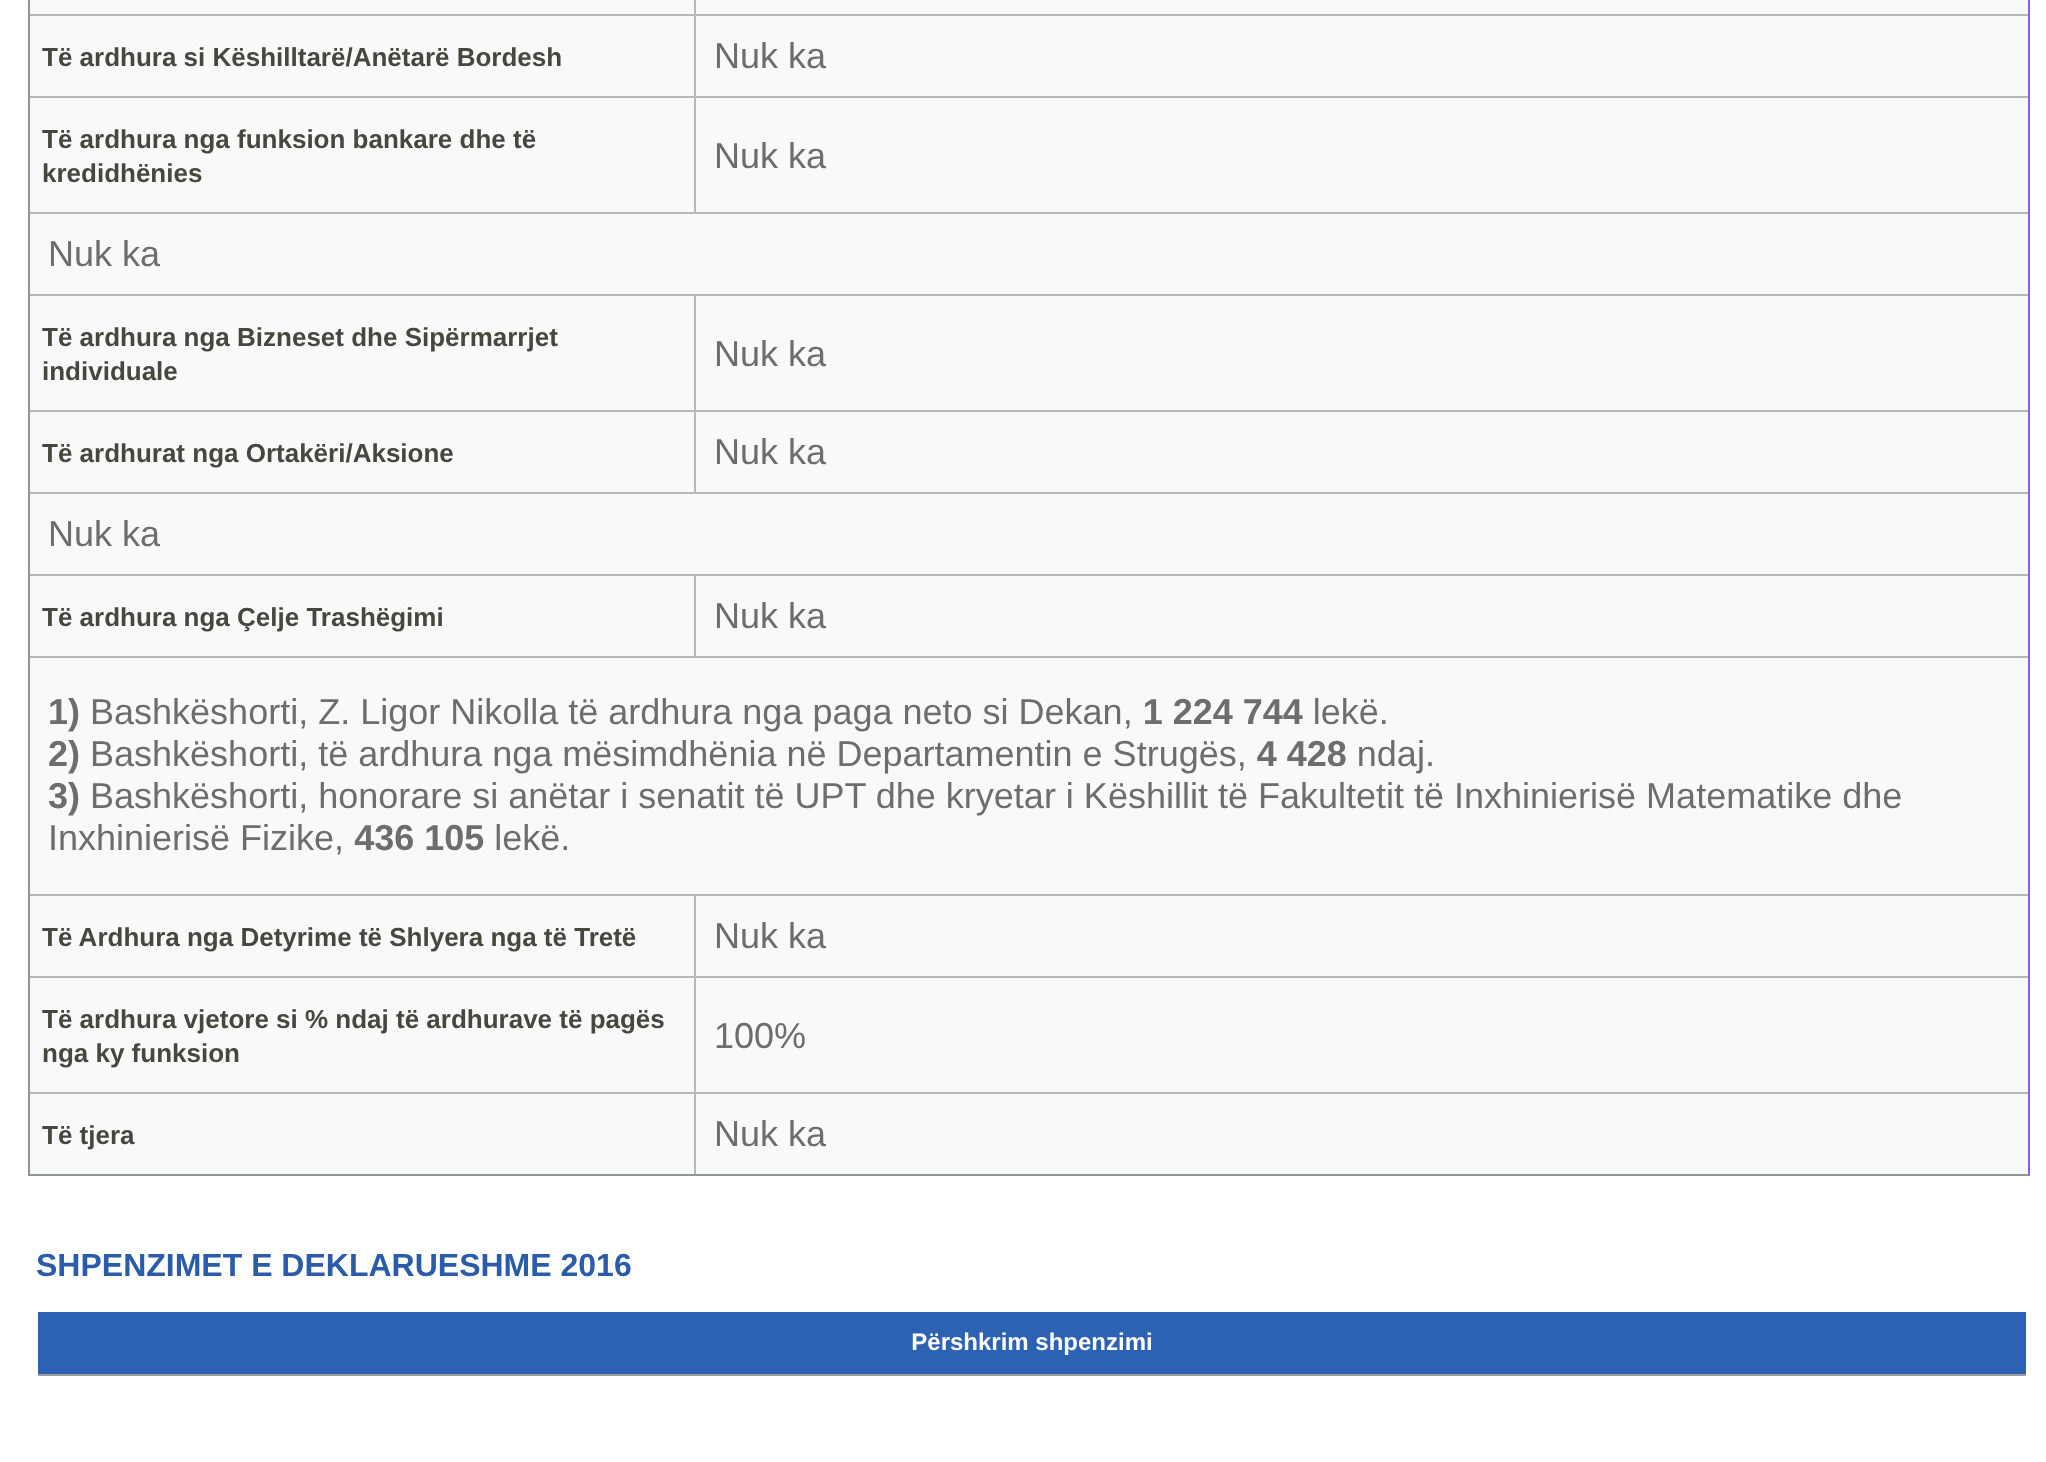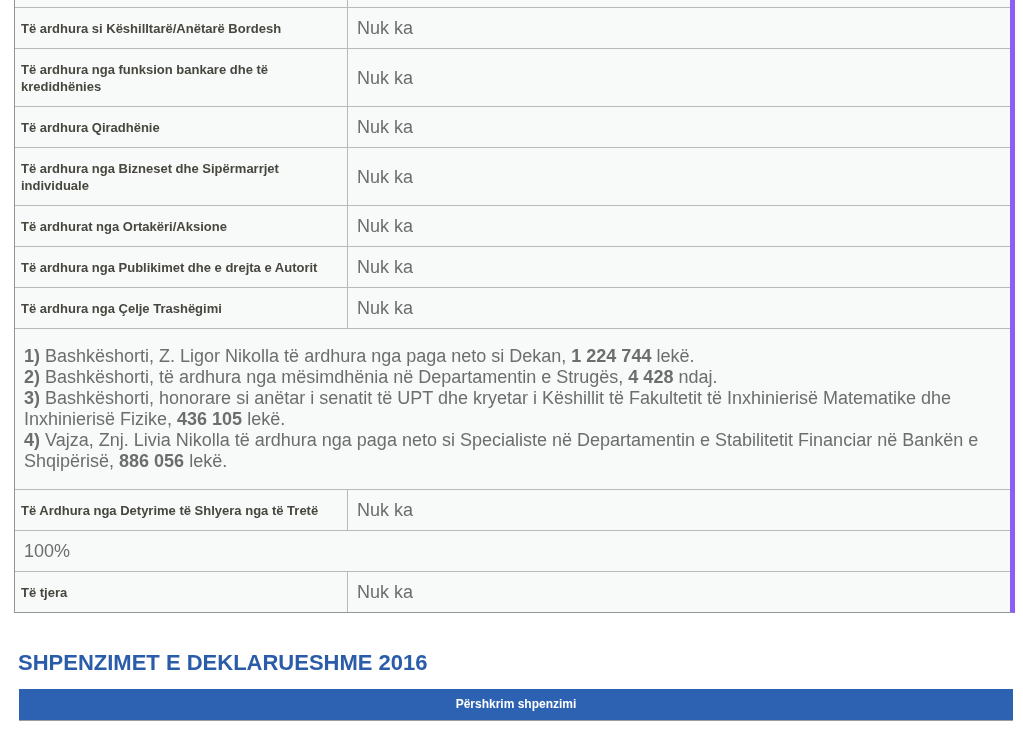--- a/index.html
+++ b/index.html
@@ -11,21 +11,21 @@
     overflow: hidden;
     font-family: "Liberation Sans", sans-serif;
   }
 
   
   .tbl {
     margin-left: 14px;
     width: 1001px;
     box-sizing: border-box;
     border-left: 1px solid #919594;
-    border-right: 5px solid #8b5cf6;
+    border-right: 1px solid #8b5cf6;
     border-bottom: 1px solid #919594;
     background: #f7faf9;
   }
   .row {
     display: flex;
     border-top: 1px solid #b7bab9;
   }
   .row:first-child { border-top: none; }
   .row-partial { height: 7px; }
   .row-partial .cell-label,
@@ -56,21 +56,21 @@
     display: block;
     line-height: 21px;
     padding-top: 17px;
     padding-bottom: 17px;
   }
   .seg-bold { font-weight: bold; }
 
   
   .section-heading {
     margin: 37px 0 13px 18px;
-    font-size: 22px;
+    font-size: 16px;
     font-weight: bold;
     color: #2a5caa;
     letter-spacing: 0px;
   }
   .expenses-header {
     margin-left: 19px;
     width: 994px;
     box-sizing: border-box;
     height: 32px;
     background: #2d62b2;
@@ -92,52 +92,50 @@
     </div>
     <div class="row">
       <div class="cell-label">Të ardhura si Këshilltarë/Anëtarë Bordesh</div>
       <div class="cell-value">Nuk ka</div>
     </div>
     <div class="row">
       <div class="cell-label">Të ardhura nga funksion bankare dhe të kredidhënies</div>
       <div class="cell-value">Nuk ka</div>
     </div>
     <div class="row">
-      <div class="cell-label">Të ardhura Qiradhënie</div>
       <div class="cell-value">Nuk ka</div>
     </div>
     <div class="row">
       <div class="cell-label">Të ardhura nga Bizneset dhe Sipërmarrjet individuale</div>
       <div class="cell-value">Nuk ka</div>
     </div>
     <div class="row">
       <div class="cell-label">Të ardhurat nga Ortakëri/Aksione</div>
       <div class="cell-value">Nuk ka</div>
     </div>
     <div class="row">
-      <div class="cell-label">Të ardhura nga Publikimet dhe e drejta e Autorit</div>
       <div class="cell-value">Nuk ka</div>
     </div>
     <div class="row">
       <div class="cell-label">Të ardhura nga Çelje Trashëgimi</div>
       <div class="cell-value">Nuk ka</div>
     </div>
     <div class="row row-big">
       <div class="cell-value">
         <div class="value-line"><span class="seg-bold">1)</span><span> Bashkëshorti, Z. Ligor Nikolla të ardhura nga paga neto si Dekan, </span><span class="seg-bold">1 224 744</span><span> lekë.</span></div>
         <div class="value-line"><span class="seg-bold">2)</span><span> Bashkëshorti, të ardhura nga mësimdhënia në Departamentin e Strugës, </span><span class="seg-bold">4 428</span><span> ndaj.</span></div>
         <div class="value-line"><span class="seg-bold">3)</span><span> Bashkëshorti, honorare si anëtar i senatit të UPT dhe kryetar i Këshillit të Fakultetit të Inxhinierisë Matematike dhe Inxhinierisë Fizike, </span><span class="seg-bold">436 105</span><span> lekë.</span></div>
-        <div class="value-line"><span class="seg-bold">4)</span><span> Vajza, Znj. Livia Nikolla të ardhura nga paga neto si Specialiste në Departamentin e Stabilitetit Financiar në Bankën e Shqipërisë, </span><span class="seg-bold">886 056</span><span> lekë.</span></div>
       </div>
     </div>
     <div class="row">
       <div class="cell-label">Të Ardhura nga Detyrime të Shlyera nga të Tretë</div>
       <div class="cell-value">Nuk ka</div>
     </div>
     <div class="row">
+      <div class="cell-label">Të ardhura vjetore si % ndaj të ardhurave të pagës nga ky funksion</div>
       <div class="cell-value">100%</div>
     </div>
     <div class="row">
       <div class="cell-label">Të tjera</div>
       <div class="cell-value">Nuk ka</div>
     </div>
   </div>
 
 <div class="section-heading">SHPENZIMET E DEKLARUESHME 2016</div>
 

